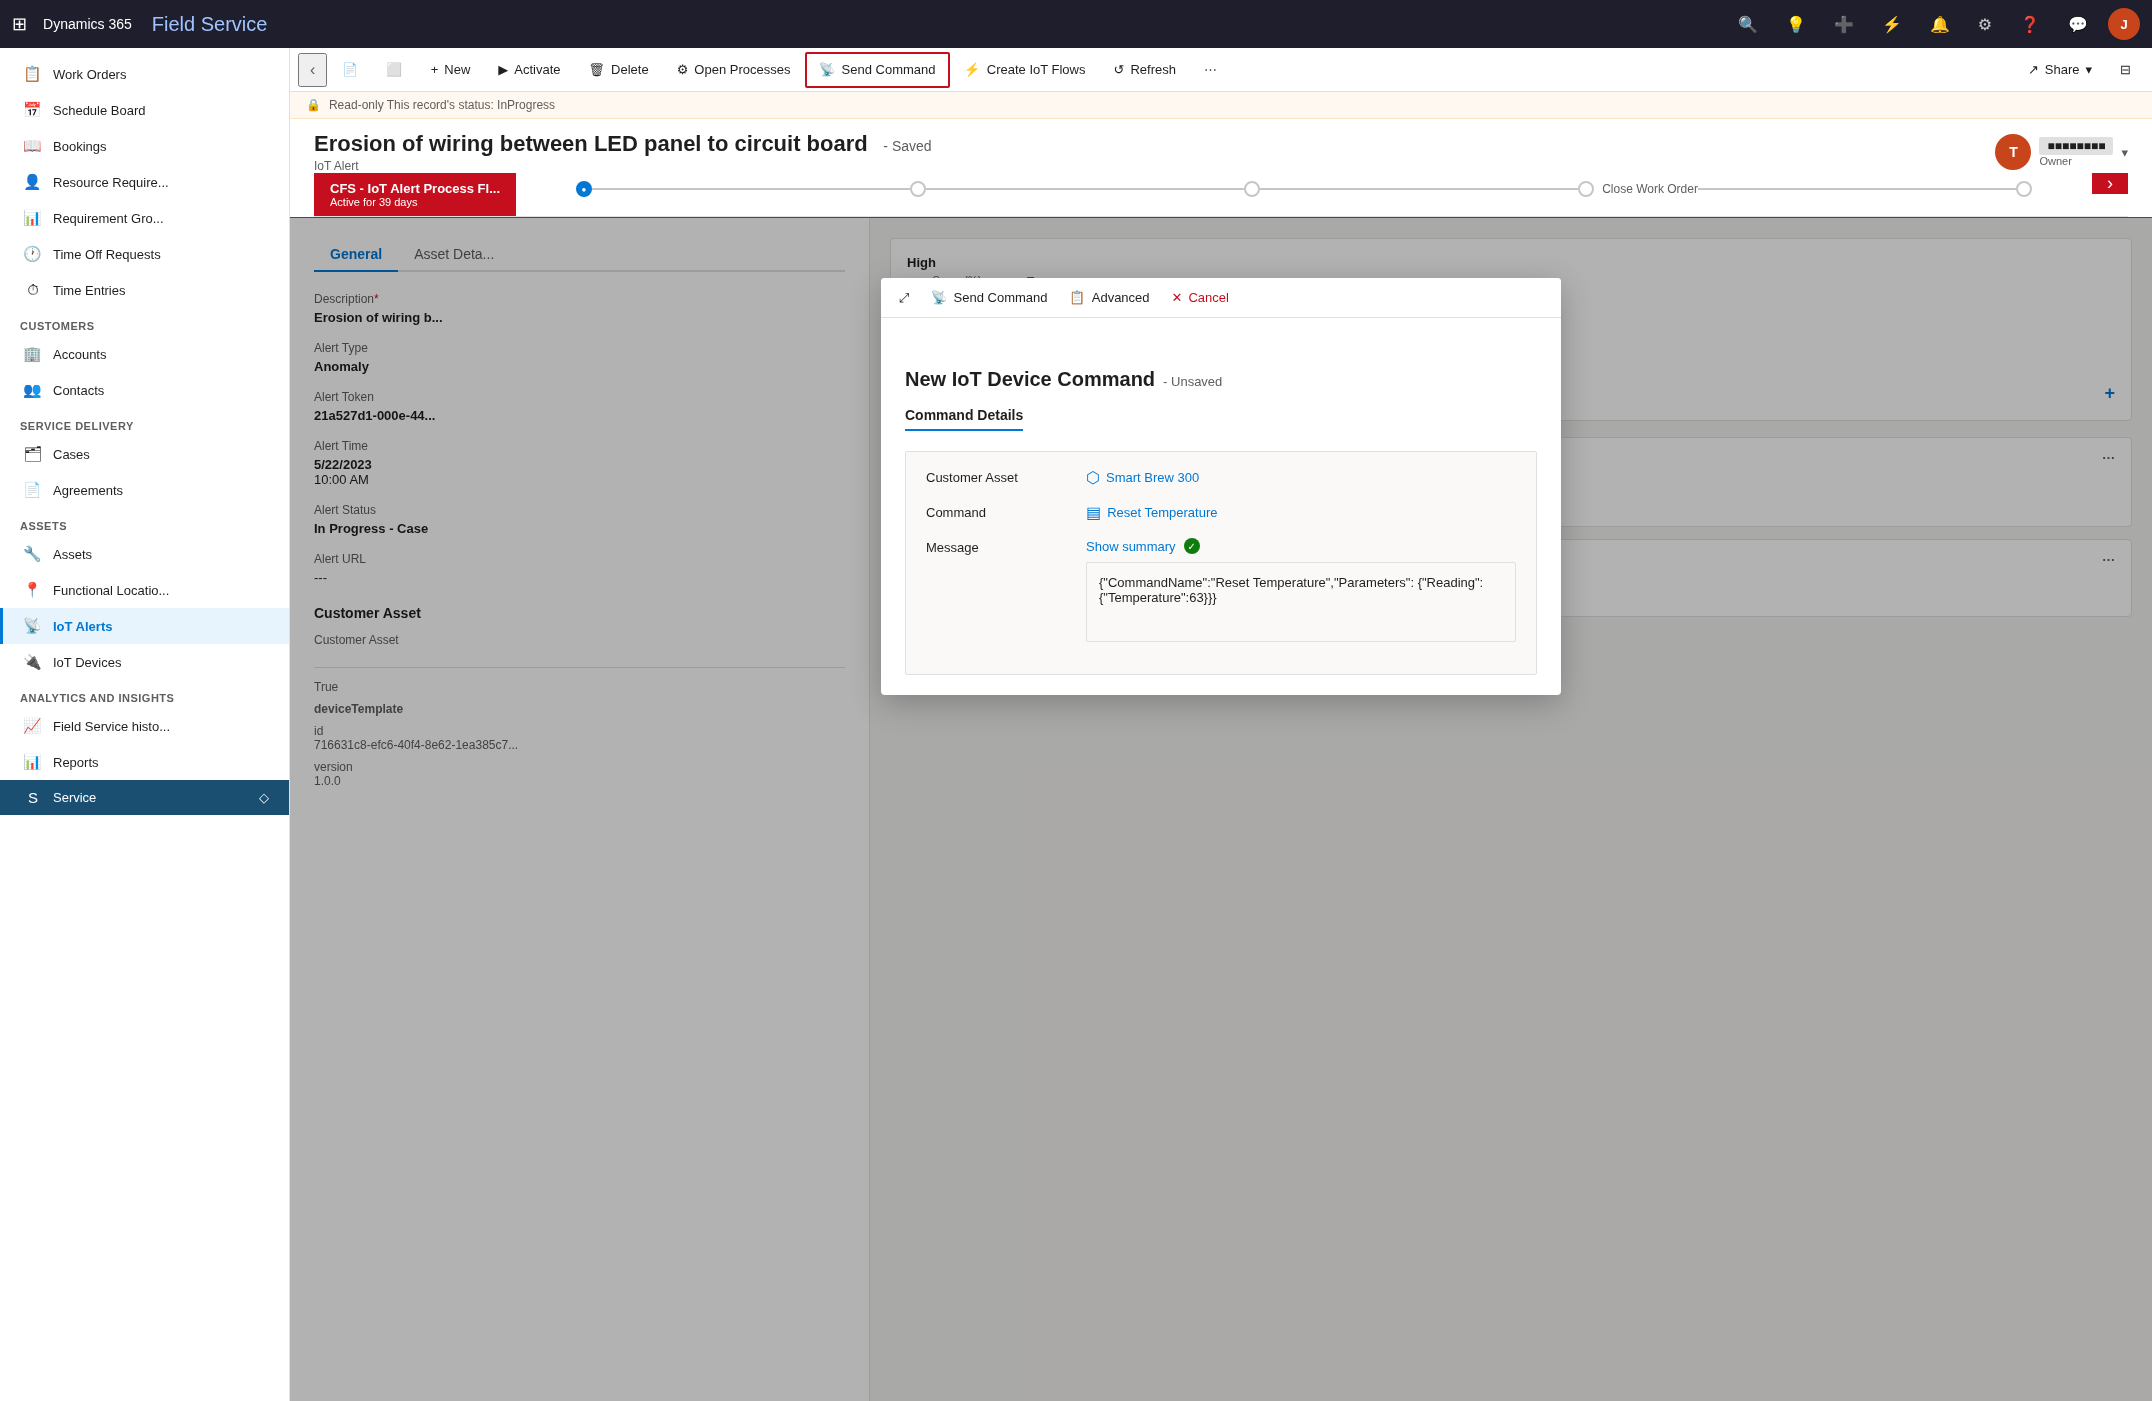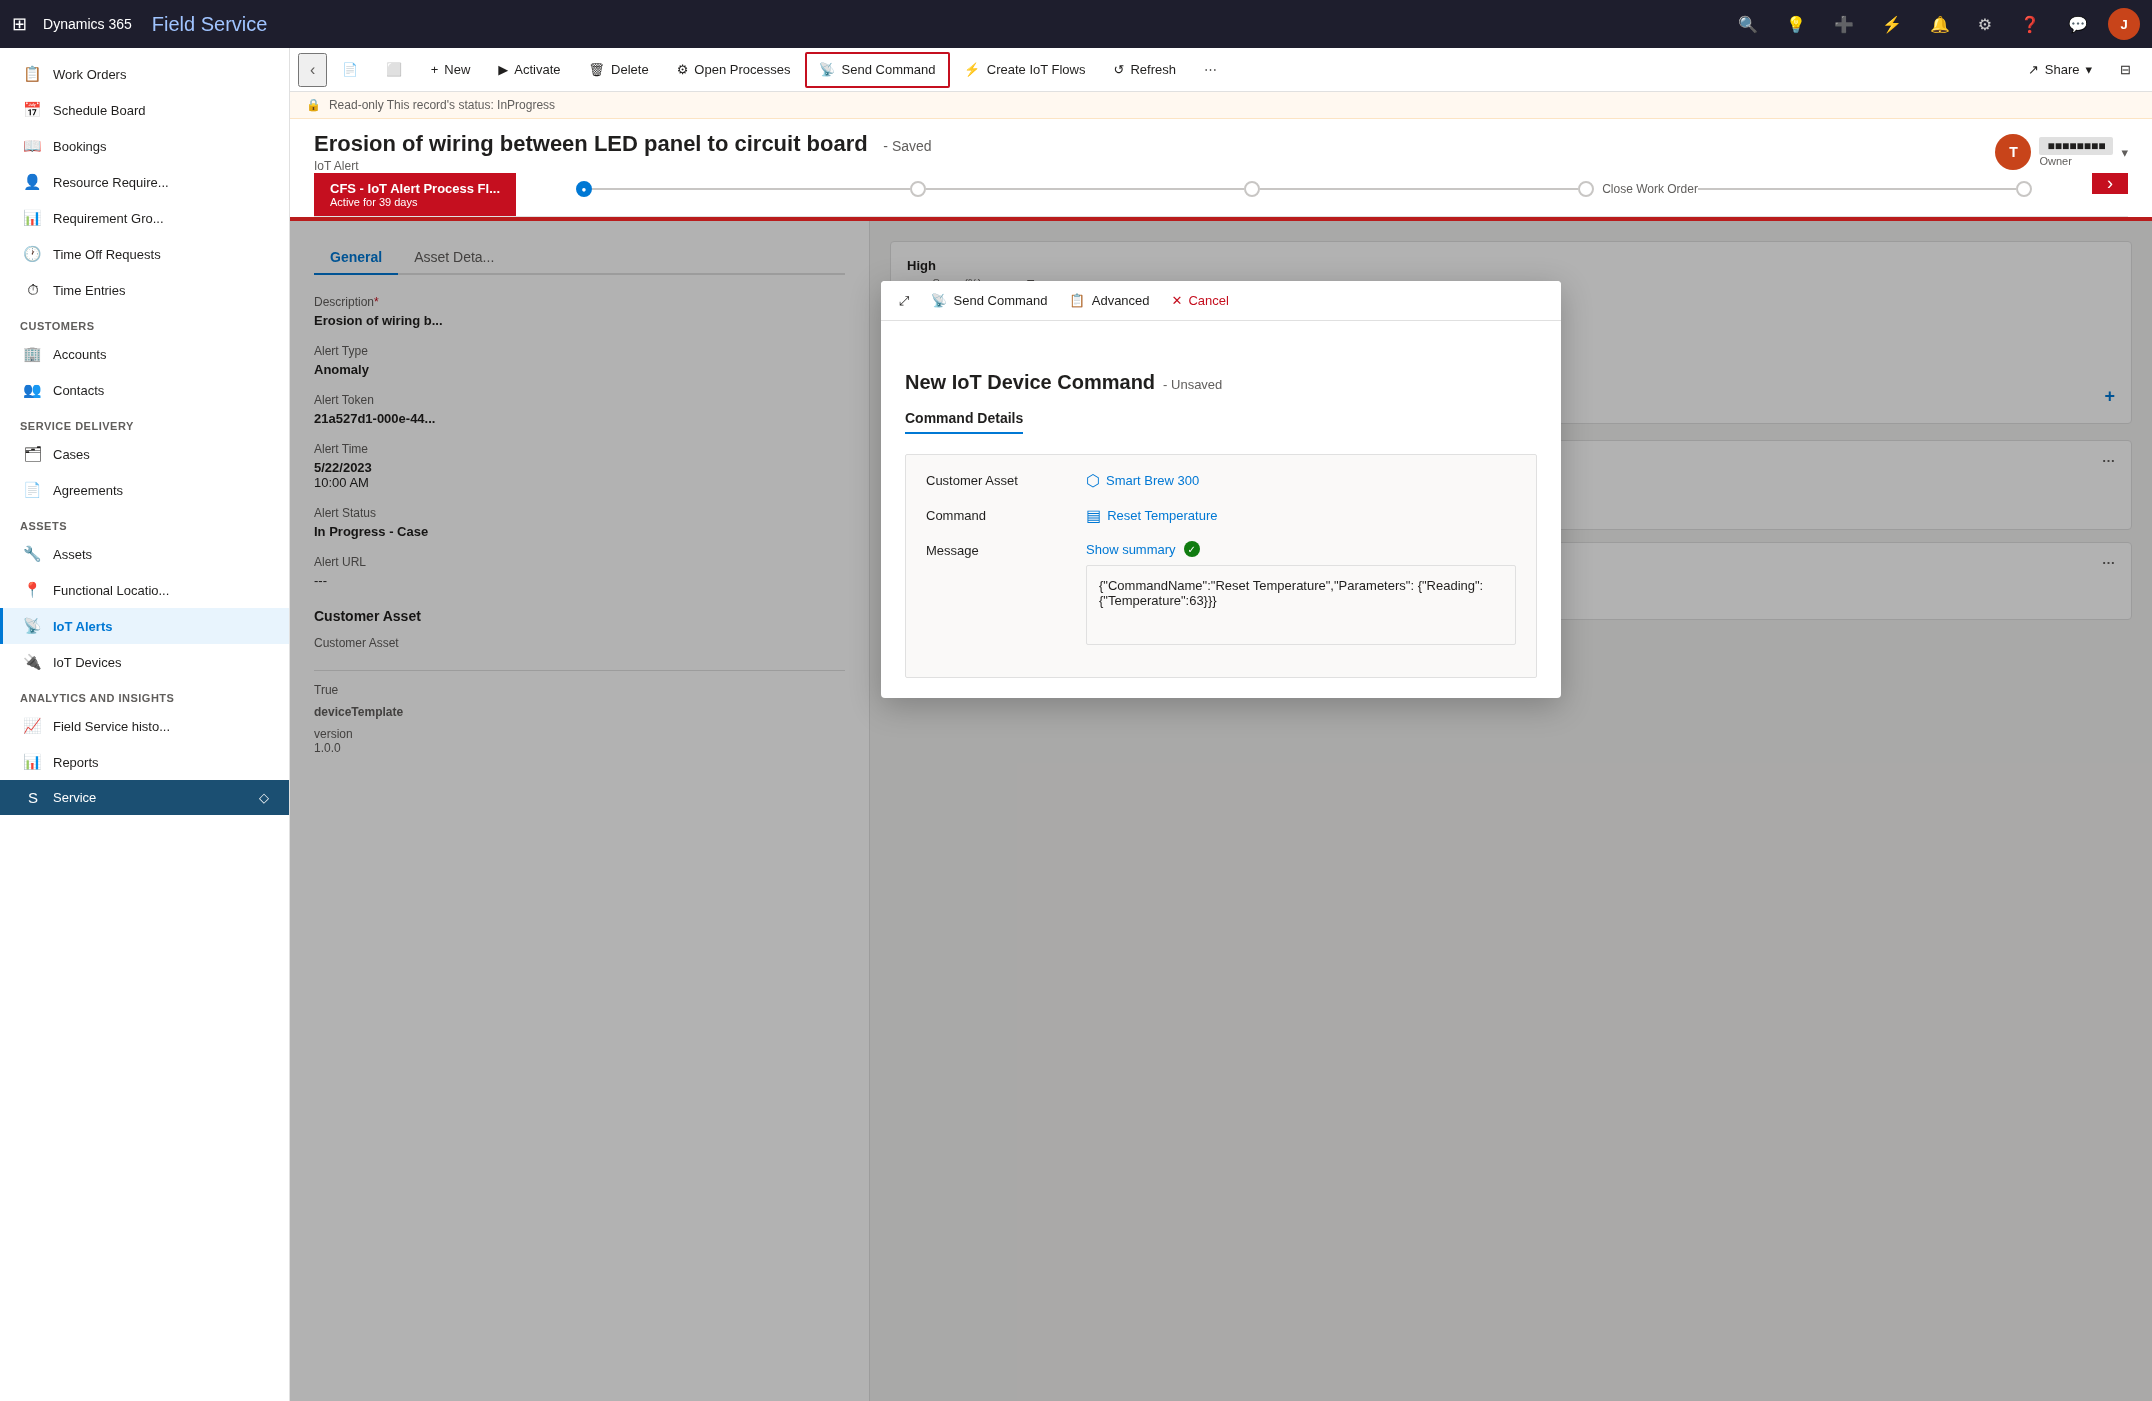--- a/index.html
+++ b/index.html
@@ -114,21 +114,21 @@
       display: flex;
       align-items: center;
       gap: 8px;
     }
     .alert-bar .lock-icon { color: #797775; }
 
     
     .record-header {
       background: #fff;
       padding: 12px 24px 0;
-      border-bottom: 4px solid #b91c1c;
+      border-bottom: 1px solid #b91c1c;
     }
     .record-title-row {
       display: flex;
       align-items: center;
       justify-content: space-between;
     }
     .record-title { font-size: 22px; font-weight: 600; color: #201f1e; }
     .record-saved { font-size: 14px; color: #605e5c; margin-left: 12px; font-weight: 400; }
     .record-type { font-size: 12px; color: #605e5c; margin-top: 2px; }
     .owner-area {
@@ -644,20 +644,24 @@
 
         <div style="font-size:14px; font-weight:600; margin-top:20px; margin-bottom:12px; color:#201f1e;">Customer Asset</div>
         <div class="field-group">
           <div class="field-label">Customer Asset</div>
         </div>
 
         <div style="margin-top:20px; font-size:12px; color:#605e5c; border-top:1px solid #e0e0e0; padding-top:12px;">
           <div>True</div>
           <div style="margin-top:8px;">
             <div style="font-weight:600;">deviceTemplate</div>
+          </div>
+          <div style="margin-top:8px;">
+            <div>id</div>
+            <div>716631c8-efc6-40f4-8e62-1ea385c7...</div>
           </div>
           <div style="margin-top:8px;">
             <div>version</div>
             <div>1.0.0</div>
           </div>
         </div>
       </div>
 
       <div class="right-panel">
         <div class="score-card">

